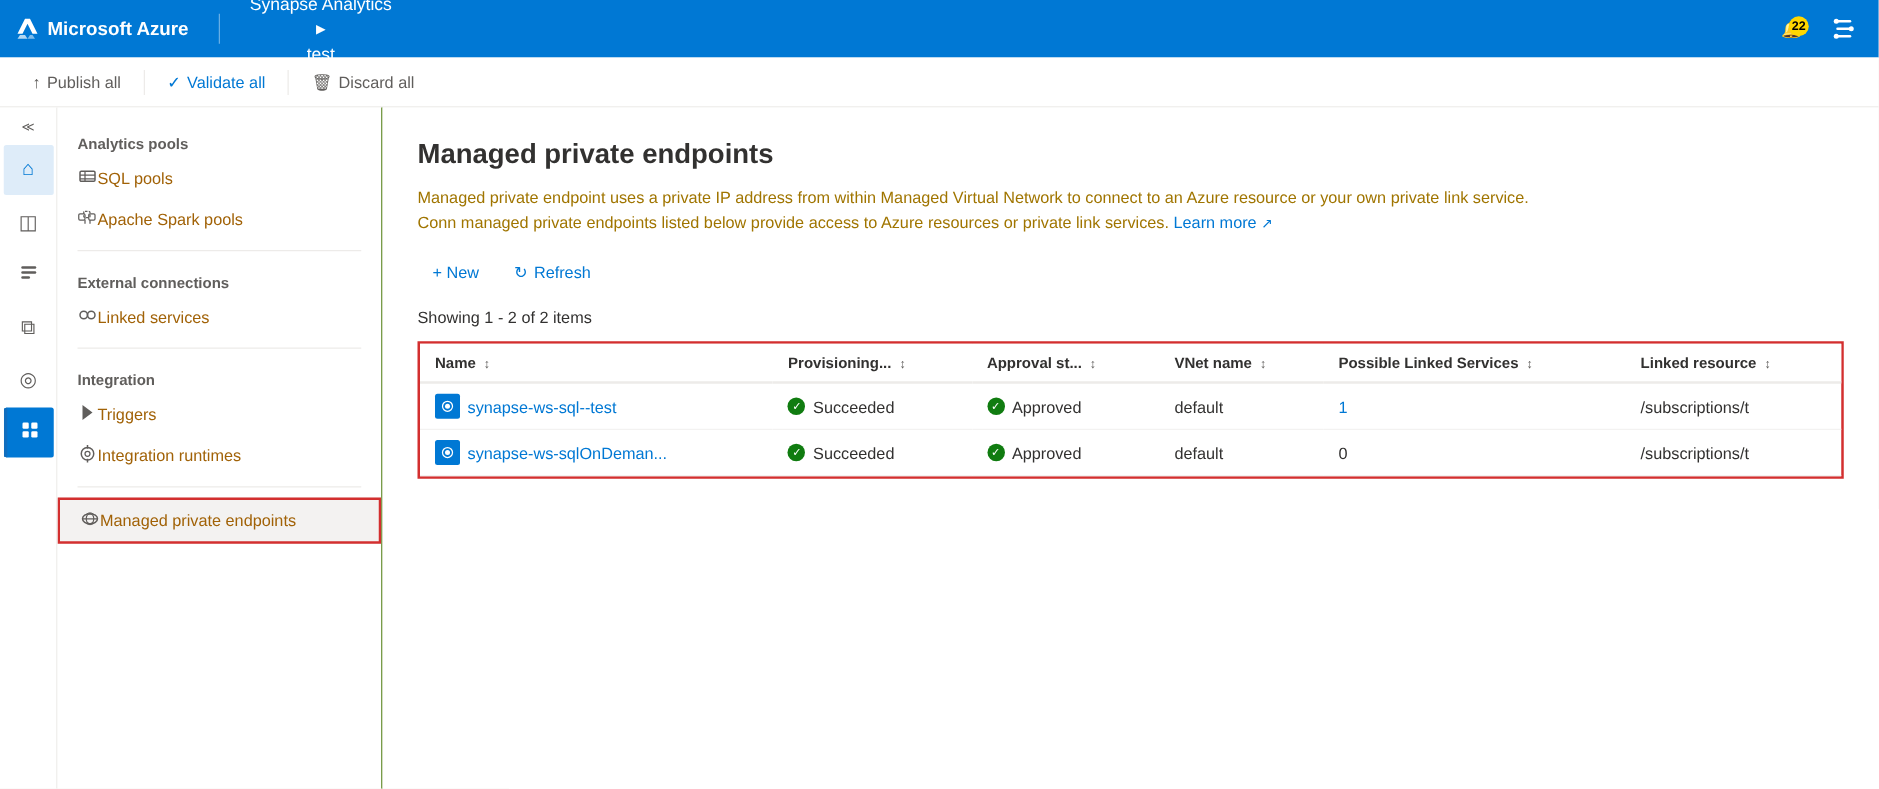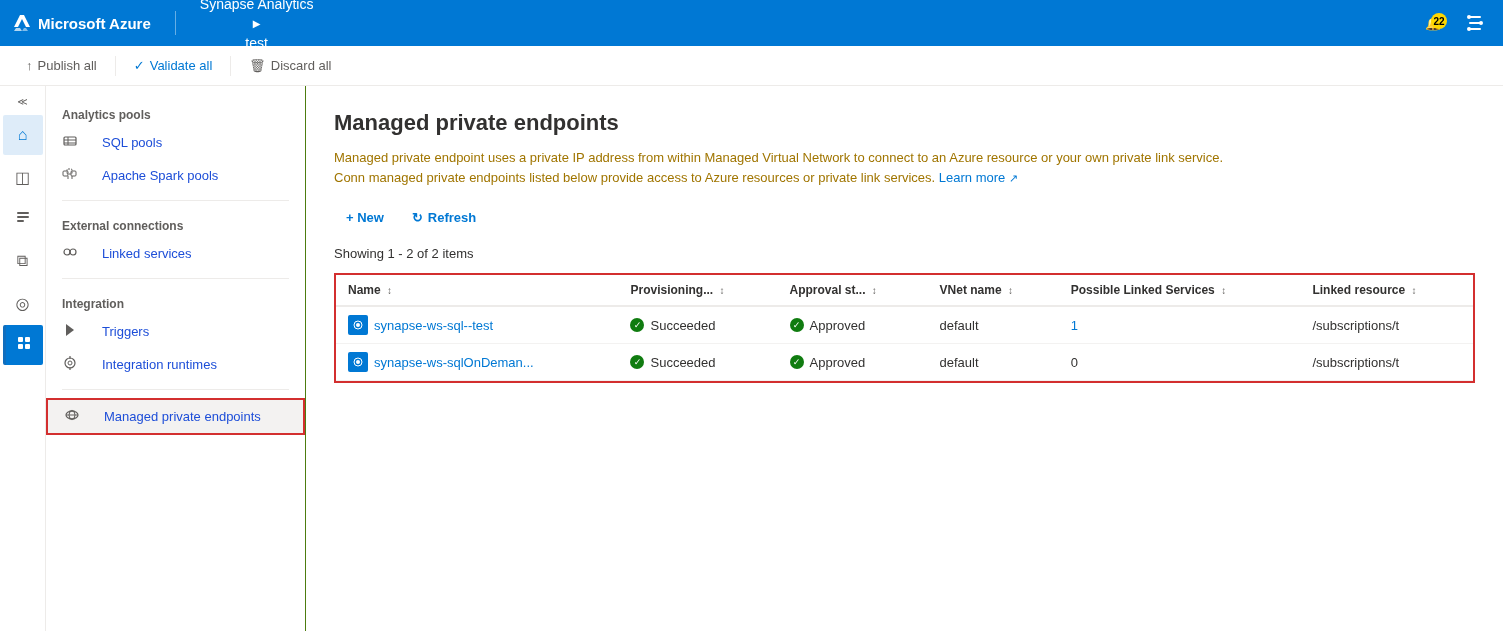--- a/index.html
+++ b/index.html
@@ -65,38 +65,38 @@
     
     .sidebar {
       width: 260px; background: white; border-right: 1px solid #4d7c0f;
       overflow-y: auto; padding: 12px 0;
     }
     .sidebar-section-label {
       font-size: 12px; font-weight: 600; color: #605e5c;
       padding: 10px 16px 4px 16px; text-transform: none;
     }
     .sidebar-item {
-      display: flex; align-items: center; gap: 24px;
-      padding: 7px 16px; cursor: pointer; color: #1d4ed8; font-size: 13px;
+      display: flex; align-items: center; gap: 0;
+      padding: 7px 16px; cursor: pointer; color: #a16207; font-size: 13px;
     }
     .sidebar-item-icon { font-size: 14px; color: #605e5c; flex-shrink: 0; }
     .sidebar-sep { height: 1px; background: #edebe9; margin: 8px 16px; }
 
     
     .content { flex: 1; background: white; padding: 24px 28px; overflow-y: auto; overflow-x: hidden; }
     .page-title { font-size: 22px; font-weight: 600; color: #323130; margin-bottom: 12px; }
     .page-description { font-size: 13px; color: #a07500; margin-bottom: 18px; line-height: 1.5; max-width: 900px; }
     .page-description a { color: #0078d4; text-decoration: none; }
 
     
     .action-bar { display: flex; align-items: center; gap: 4px; margin-bottom: 16px; }
     .action-btn {
       display: flex; align-items: center; gap: 5px;
       padding: 5px 12px; border: none; background: transparent;
-      color: #0078d4; cursor: pointer; font-size: 13px; font-weight: 700; border-radius: 2px;
+      color: #0078d4; cursor: pointer; font-size: 13px; font-weight: 400; border-radius: 2px;
     }
 
     
     .items-count { font-size: 13px; color: #323130; margin-bottom: 12px; }
 
     
     .data-table { width: 100%; border-collapse: collapse; }
     .data-table th {
       text-align: left; padding: 8px 12px; font-size: 12px; font-weight: 600;
       color: #323130; border-bottom: 2px solid #edebe9; white-space: nowrap;

